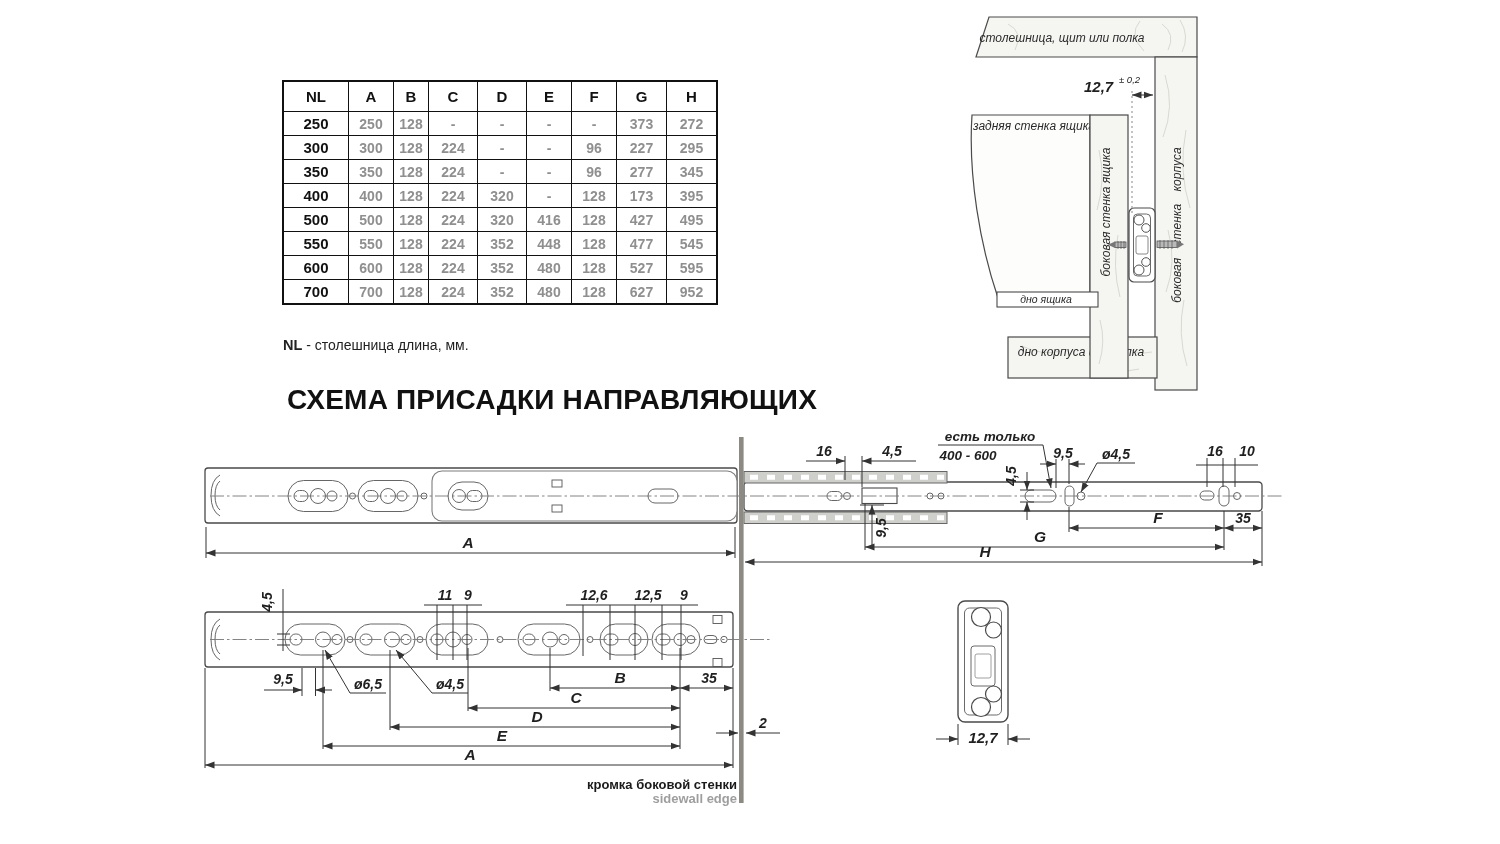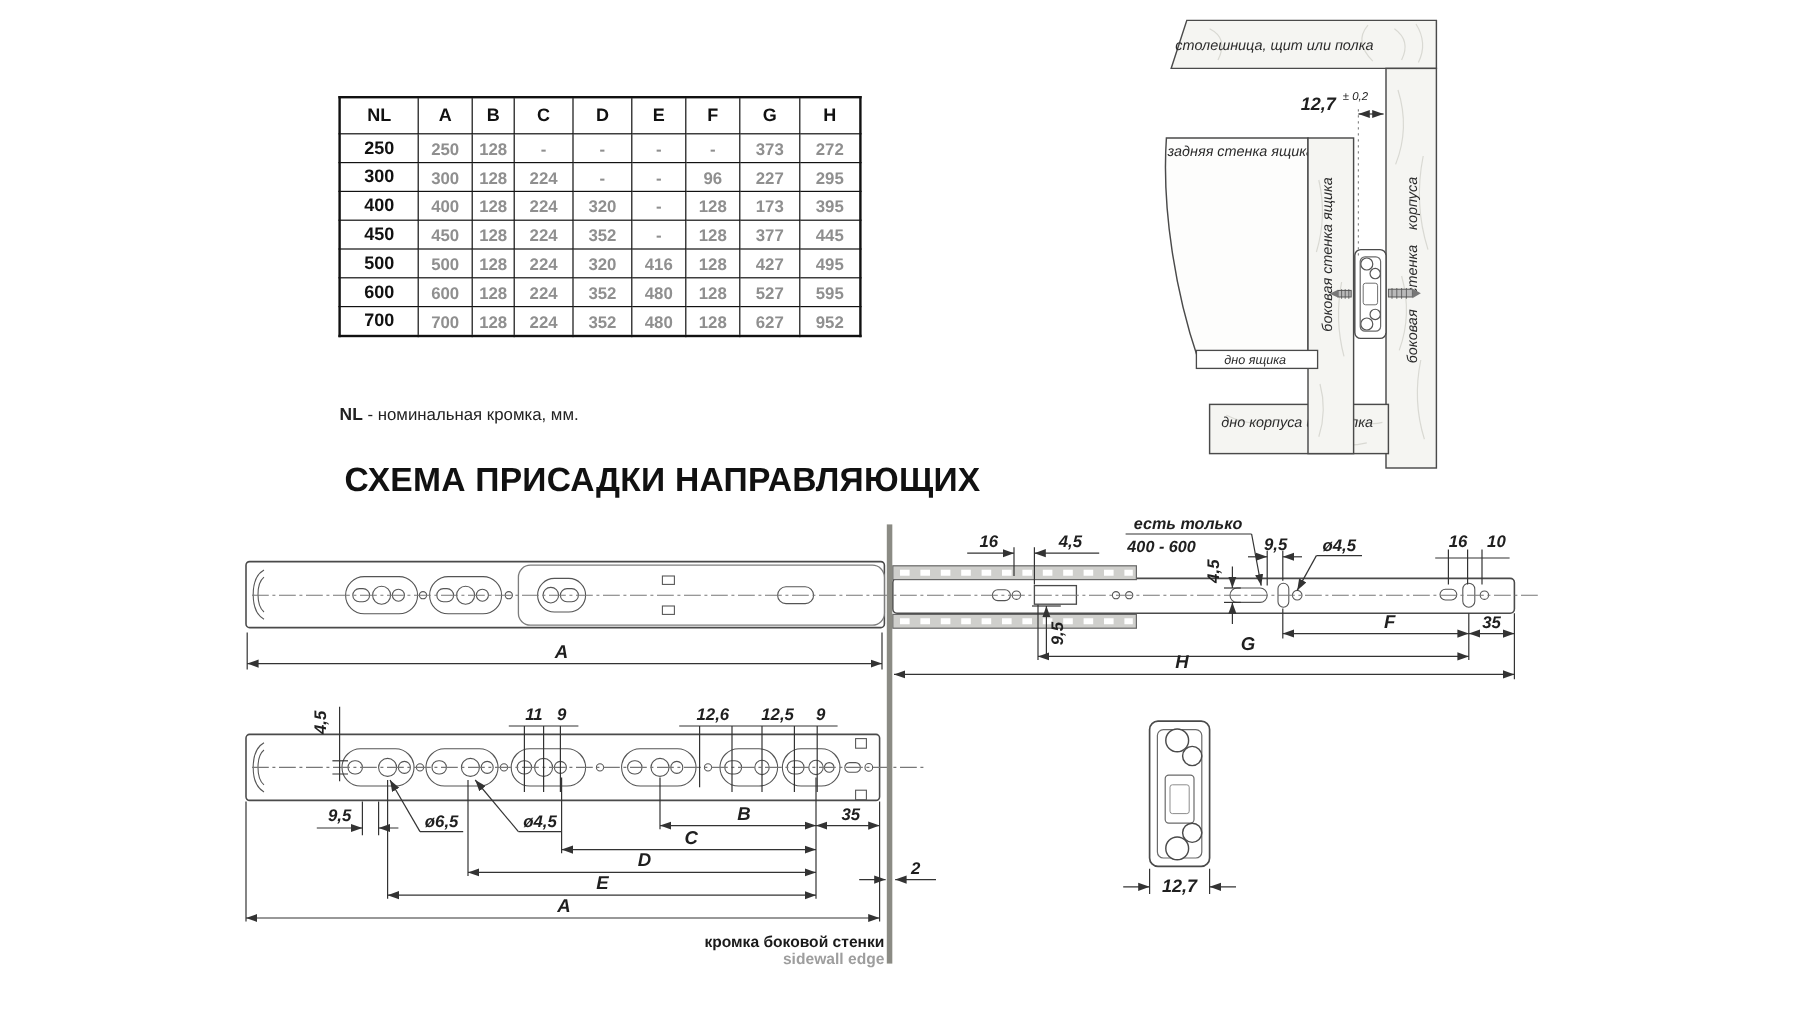--- a/index.html
+++ b/index.html
@@ -72,53 +72,64 @@
           <td>300</td>
           <td>128</td>
           <td>224</td>
           <td>-</td>
           <td>-</td>
           <td>96</td>
           <td>227</td>
           <td>295</td>
         </tr>
         <tr>
+          <td class="nl">350</td>
+          <td>350</td>
+          <td>128</td>
+          <td>224</td>
+          <td>-</td>
+          <td>-</td>
+          <td>96</td>
+          <td>277</td>
+          <td>345</td>
+        </tr>
+        <tr>
           <td class="nl">400</td>
           <td>400</td>
           <td>128</td>
           <td>224</td>
           <td>320</td>
           <td>-</td>
           <td>128</td>
           <td>173</td>
           <td>395</td>
         </tr>
         <tr>
-          <td class="nl">450</td>
-          <td>450</td>
-          <td>128</td>
-          <td>224</td>
-          <td>352</td>
-          <td>-</td>
-          <td>128</td>
-          <td>377</td>
-          <td>445</td>
-        </tr>
-        <tr>
           <td class="nl">500</td>
           <td>500</td>
           <td>128</td>
           <td>224</td>
           <td>320</td>
           <td>416</td>
           <td>128</td>
           <td>427</td>
           <td>495</td>
         </tr>
         <tr>
+          <td class="nl">550</td>
+          <td>550</td>
+          <td>128</td>
+          <td>224</td>
+          <td>352</td>
+          <td>448</td>
+          <td>128</td>
+          <td>477</td>
+          <td>545</td>
+        </tr>
+        <tr>
           <td class="nl">600</td>
           <td>600</td>
           <td>128</td>
           <td>224</td>
           <td>352</td>
           <td>480</td>
           <td>128</td>
           <td>527</td>
           <td>595</td>
         </tr>
@@ -129,21 +140,21 @@
           <td>224</td>
           <td>352</td>
           <td>480</td>
           <td>128</td>
           <td>627</td>
           <td>952</td>
         </tr>
       </tbody>
   </table>
 
-  <div class="caption"><b>NL</b><span> - номинальная кромка, мм.</span></div>
+  <div class="caption"><b>NL</b><span> - столешница длина, мм.</span></div>
 
   <div class="title">СХЕМА ПРИСАДКИ НАПРАВЛЯЮЩИХ</div>
 
   <svg class="draw" width="1500" height="844" viewBox="0 0 1500 844">
     <defs>
       <marker id="ae" viewBox="0 0 10 8" refX="9.5" refY="4" markerWidth="10" markerHeight="8" orient="auto">
         <path d="M0,0.6 L9.5,4 L0,7.4 z" fill="#333"></path>
       </marker>
       <marker id="as" viewBox="0 0 10 8" refX="0.5" refY="4" markerWidth="10" markerHeight="8" orient="auto">
         <path d="M10,0.6 L0.5,4 L10,7.4 z" fill="#333"></path>

